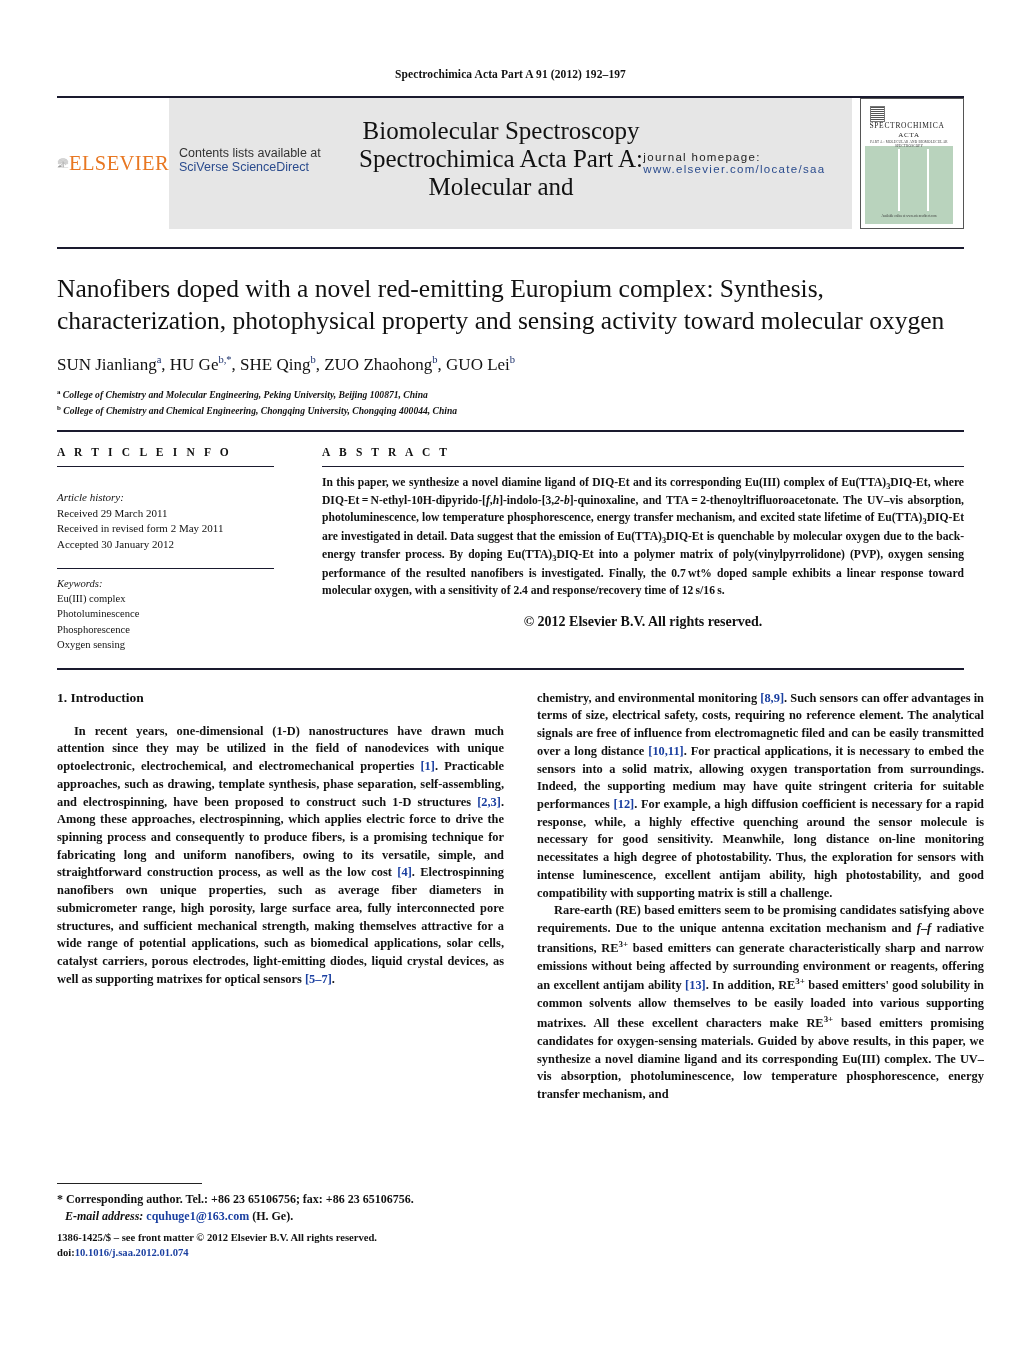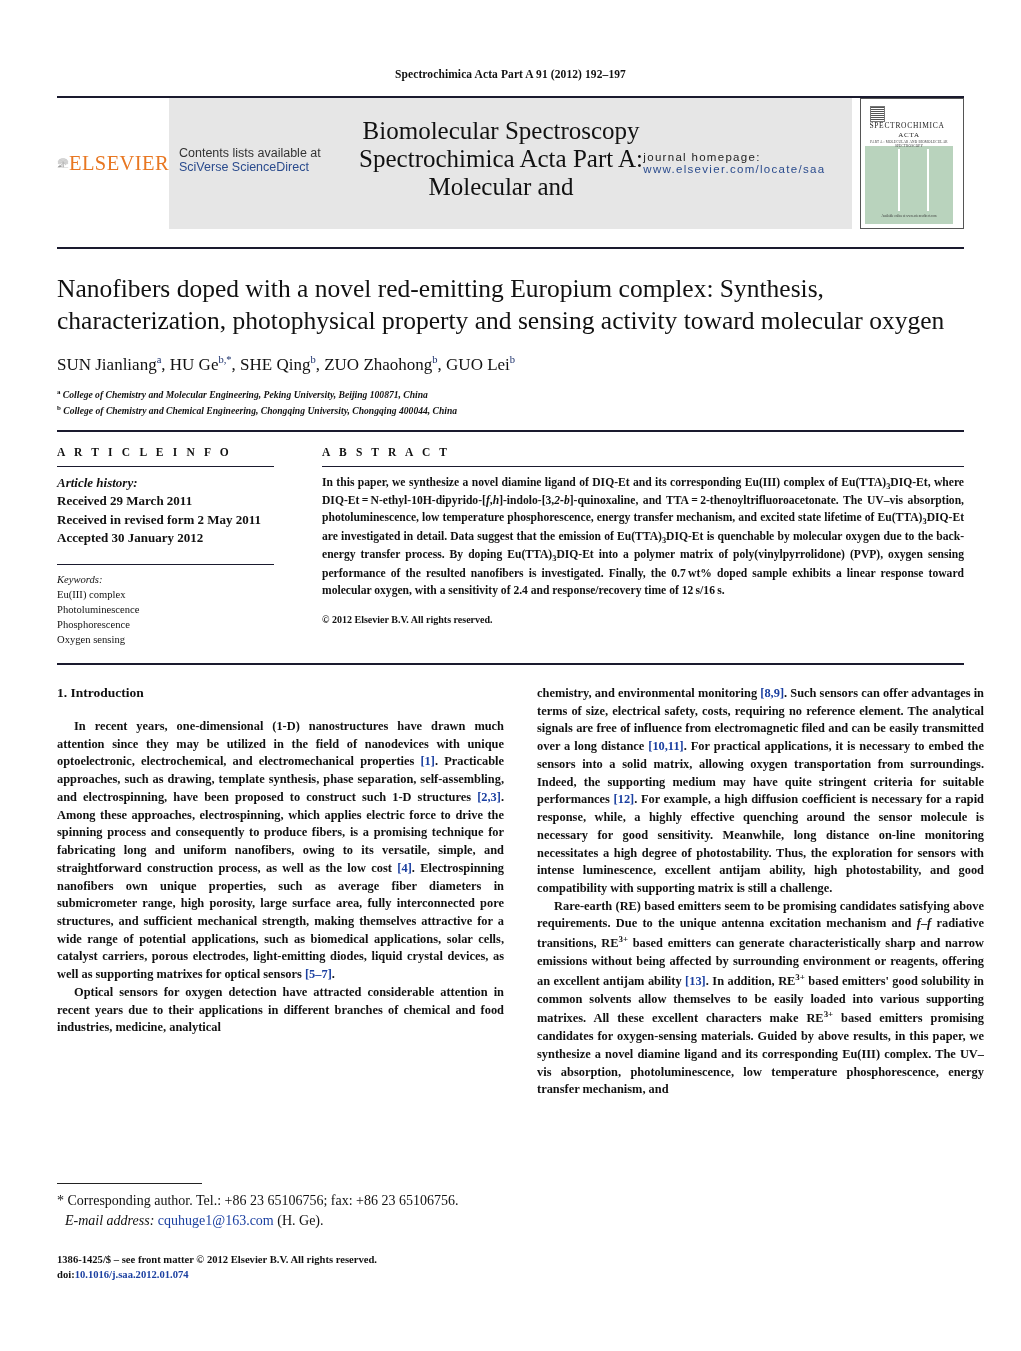--- a/index.html
+++ b/index.html
@@ -193,24 +193,24 @@
   }
   .sect-label {
     font-size: 11.5px;
     font-weight: bold;
     letter-spacing: 3.2px;
     color: #111111;
     margin-bottom: 8px;
   }
   .thin-rule { border-top: 1.4px solid #1a1a2e; }
   .hist {
-    font-size: 13px;
+    font-size: 11px;
     line-height: 1.42;
-    font-weight: bold;
-    margin-top: 7px;
+    font-weight: normal;
+    margin-top: 23px;
     color: #111111;
   }
   .hist .ital { font-style: italic; }
   .kw-rule { border-top: 1.4px solid #1a1a2e; margin-top: 16px; }
   .kw {
     font-size: 10.6px;
     line-height: 1.42;
     font-weight: normal;
     margin-top: 7px;
     color: #111111;
@@ -219,23 +219,23 @@
   .abstract-body {
     font-size: 11.6px;
     line-height: 1.46;
     text-align: justify;
     font-weight: bold;
     margin-top: 8px;
     color: #111111;
     hyphens: auto;
   }
   .copyright {
-    font-size: 10px;
-    font-weight: bold;
-    text-align: left;
+    font-size: 14px;
+    font-weight: bold;
+    text-align: center;
     margin-top: 14px;
     color: #111111;
   }
   .rule-after-abs {
     margin: 16px 57px 0 57px;
     border-top: 2px solid #1a1a2e;
   }
 
   
   .body-cols {
@@ -270,31 +270,31 @@
     left: 57px;
     top: 1183px;
     width: 447px;
   }
   .fn-rule {
     border-top: 1px solid #222;
     width: 145px;
     margin-bottom: 7px;
   }
   .fn {
-    font-size: 14px;
+    font-size: 12px;
     line-height: 1.45;
-    font-weight: normal;
+    font-weight: bold;
     color: #111111;
     padding-left: 10px;
     text-indent: -10px;
   }
   .fn .email-label { font-style: italic; }
   .fn a, .fn .link { color: #1a3fa0; text-decoration: none; }
   .imprint {
-    margin-top: 20px;
+    margin-top: 4px;
     font-size: 10.6px;
     line-height: 1.42;
     font-weight: bold;
     color: #111111;
   }
   .imprint .doi { color: #1a3fa0; text-align: center; }
   sub { font-size: 72%; }
   sup { font-size: 72%; }
 </style>
 </head>
@@ -418,21 +418,20 @@
 
   <div class="rule-after-abs"></div>
 
   <div class="body-cols">
 
     <div class="bcol">
       <div class="sec-head">1.  Introduction</div>
 
       <p class="para">In recent years, one-dimensional (1-D) nanostructures have drawn much attention since they may be utilized in the field of nanodevices with unique optoelectronic, electrochemical, and electromechanical properties <span class="ref">[1]</span>. Practicable approaches, such as drawing, template synthesis, phase separation, self-assembling, and electrospinning, have been proposed to construct such 1-D structures <span class="ref">[2,3]</span>. Among these approaches, electrospinning, which applies electric force to drive the spinning process and consequently to produce fibers, is a promising technique for fabricating long and uniform nanofibers, owing to its versatile, simple, and straightforward construction process, as well as the low cost <span class="ref">[4]</span>. Electrospinning nanofibers own unique properties, such as average fiber diameters in submicrometer range, high porosity, large surface area, fully interconnected pore structures, and sufficient mechanical strength, making themselves attractive for a wide range of potential applications, such as biomedical applications, solar cells, catalyst carriers, porous electrodes, light-emitting diodes, liquid crystal devices, as well as supporting matrixes for optical sensors <span class="ref">[5–7]</span>.</p>
 
-      <p class="para">Optical sensors for oxygen detection have attracted considerable attention in recent years due to their applications in different branches of chemical and food industries, medicine, analytical</p>
     </div>
 
     <div class="bcol">
       <p class="para" style="text-indent:0">chemistry, and environmental monitoring <span class="ref">[8,9]</span>. Such sensors can offer advantages in terms of size, electrical safety, costs, requiring no reference element. The analytical signals are free of influence from electromagnetic filed and can be easily transmitted over a long distance <span class="ref">[10,11]</span>. For practical applications, it is necessary to embed the sensors into a solid matrix, allowing oxygen transportation from surroundings. Indeed, the supporting medium may have quite stringent criteria for suitable performances <span class="ref">[12]</span>. For example, a high diffusion coefficient is necessary for a rapid response, while, a highly effective quenching around the sensor molecule is necessary for good sensitivity. Meanwhile, long distance on-line monitoring necessitates a high degree of photostability. Thus, the exploration for sensors with intense luminescence, excellent antijam ability, high photostability, and good compatibility with supporting matrix is still a challenge.</p>
 
       <p class="para">Rare-earth (RE) based emitters seem to be promising candidates satisfying above requirements. Due to the unique antenna excitation mechanism and <span class="ital">f</span>–<span class="ital">f</span> radiative transitions, RE<sup>3+</sup> based emitters can generate characteristically sharp and narrow emissions without being affected by surrounding environment or reagents, offering an excellent antijam ability <span class="ref">[13]</span>. In addition, RE<sup>3+</sup> based emitters' good solubility in common solvents allow themselves to be easily loaded into various supporting matrixes. All these excellent characters make RE<sup>3+</sup> based emitters promising candidates for oxygen-sensing materials. Guided by above results, in this paper, we synthesize a novel diamine ligand and its corresponding Eu(III) complex. The UV–vis absorption, photoluminescence, low temperature phosphorescence, energy transfer mechanism, and</p>
     </div>
   </div>
 
   <div class="footnote-zone">

